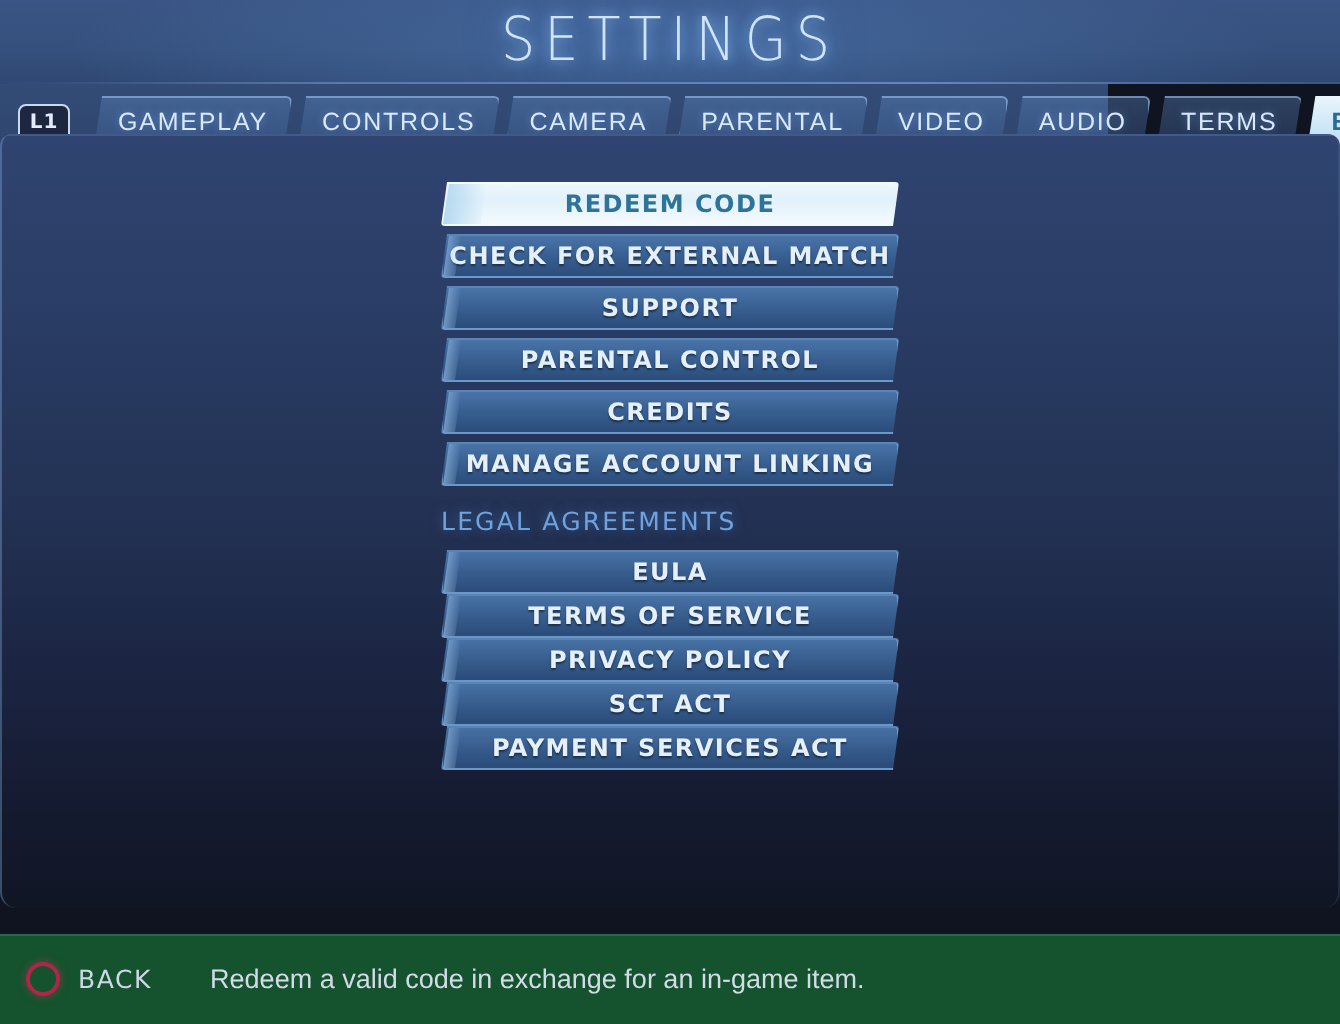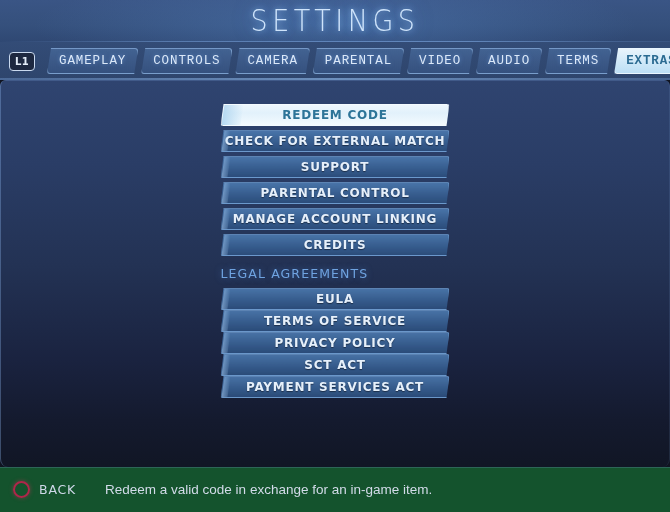--- a/index.html
+++ b/index.html
@@ -50,21 +50,21 @@
       0 0 26px rgba(80,150,240,0.35);
     font-family: "DejaVu Sans", sans-serif;
     transform: scaleY(1.12);
     transform-origin: top center;
   }
 
   
   .tabbar {
     position: absolute;
     left: 0; top: 42px;
-    width: 670px; height: 38px;
+    width: 554px; height: 38px;
     background: linear-gradient(180deg, #334c77 0%, #2e456c 100%);
     display: flex;
     align-items: center;
     padding: 0 9px;
     gap: 3px;
   }
   .tabbar::after {
     content: "";
     position: absolute;
     left: 0; right: 0; bottom: 0; height: 2px;
@@ -103,36 +103,36 @@
     justify-content: flex-end;
     font-size: 12.5px;
     letter-spacing: .9px;
     color: #dbe8f8;
     background: linear-gradient(180deg, rgba(92,134,190,0.40), rgba(62,96,148,0.42));
     border: 1px solid rgba(170,210,255,0.55);
     border-radius: 3px;
     -webkit-clip-path: polygon(4px 0, 100% 0, calc(100% - 4px) 100%, 0 100%);
     clip-path: polygon(4px 0, 100% 0, calc(100% - 4px) 100%, 0 100%);
     white-space: nowrap;
-    font-family: Liberation Mono, monospace;
+    font-family: Liberation Sans, sans-serif;
     text-shadow: 0 0 4px rgba(120,180,255,0.5);
   }
   .tab.active {
     color: #2b6b92;
     background: linear-gradient(180deg, #e8f4fc 0%, #cfe8f8 55%, #bcdff5 100%);
     border-color: #eaf6ff;
     box-shadow: 0 0 12px rgba(160,215,255,0.8), 0 0 24px rgba(120,190,255,0.45);
     text-shadow: none;
     font-weight: bold;
   }
 
   
   .panel {
     position: absolute;
-    left: 0; top: 80px;
+    left: 0; top: 67px;
     width: 670px; height: 387px;
     background:
       linear-gradient(180deg, #2f4470 0%, #2a3d66 22%, #233254 48%, #1a2340 72%, #141a2e 88%, #111625 100%);
     border-left: 1px solid rgba(140,180,235,0.35);
     border-right: 1px solid rgba(140,180,235,0.12);
     border-radius: 6px 6px 8px 8px;
     overflow: hidden;
   }
   .panel::before {
     content: "";
@@ -290,24 +290,24 @@
           <div class="btn">
             <span>CHECK FOR EXTERNAL MATCH</span>
           </div>
           <div class="btn">
             <span>SUPPORT</span>
           </div>
           <div class="btn">
             <span>PARENTAL CONTROL</span>
           </div>
           <div class="btn">
+            <span>CREDITS</span>
+          </div>
+          <div class="btn">
             <span>MANAGE ACCOUNT LINKING</span>
-          </div>
-          <div class="btn">
-            <span>CREDITS</span>
           </div>
         </div>
       <div class="section-label">LEGAL AGREEMENTS</div>
       <div id="legal-list" style="display: flex; flex-direction: column; gap: 0;">
           <div class="btn">
             <span>EULA</span>
           </div>
           <div class="btn">
             <span>TERMS OF SERVICE</span>
           </div>

